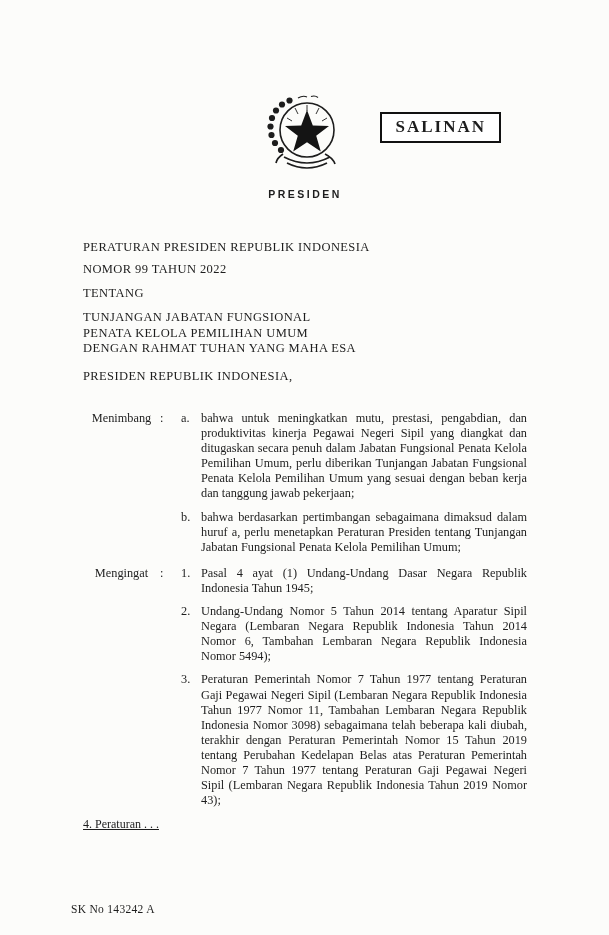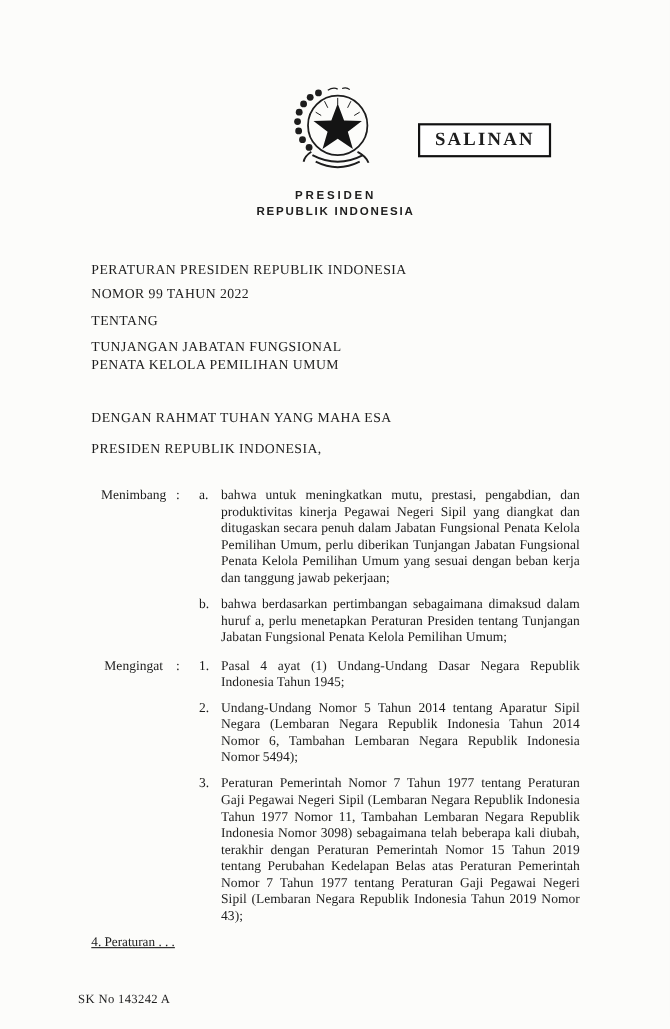--- a/index.html
+++ b/index.html
@@ -8,21 +8,21 @@
     background: #f4f4f1;
     font-family: "Liberation Serif", serif;
     color: #1d1d1d;
     position: relative;
     overflow: hidden;
   }
   .page {
     position: absolute; inset: 0;
     background: #fcfcfa;
     box-sizing: border-box;
-    padding: 0 82px 0 83px;
+    padding: 16px 82px 0 83px;
   }
   
   .emblem-wrap {
     margin-top: 72px;
     display: flex; justify-content: center;
   }
   .letterhead {
     text-align: center;
     margin-top: 4px;
     font-family: "Liberation Sans", sans-serif;
@@ -45,21 +45,21 @@
     background: #fff;
   }
   
   .title-block { text-align: left; }
   .t-line { font-size: 12.5px; letter-spacing: 0.4px; }
   .t1 { margin-top: 40px; }
   .t2 { margin-top: 7px; }
   .t3 { margin-top: 9px; }
   .t4 { margin-top: 9px; }
   .t5 { margin-top: 1px; }
-  .t6 { margin-top: 34px; }
+  .t6 { margin-top: 0; }
   .t7 { margin-top: 13px; }
   
   .clause {
     display: flex;
     font-size: 12.3px;
     line-height: 15.1px;
   }
   .clause.menimbang { margin-top: 27px; }
   .clause.mengingat { margin-top: 11px; }
   .clause-label { width: 77px; flex: 0 0 77px; text-align: center; }
@@ -127,21 +127,20 @@
         <path d="M33 69 q23 12 46 0"></path>
         <path d="M36 75 q20 10 40 0"></path>
         <path d="M74 66 q8 4 10 10"></path>
         <path d="M32 66 q-6 4 -7 9"></path>
       </g>
     </svg>
   </div>
 
   <div class="letterhead">
     <div class="lh1">PRESIDEN</div>
-    <div class="lh2">REPUBLIK  INDONESIA</div>
   </div>
 
   <div class="title-block">
     <div class="t-line t1">PERATURAN PRESIDEN REPUBLIK INDONESIA</div>
     <div class="t-line t2">NOMOR 99 TAHUN 2022</div>
     <div class="t-line t3">TENTANG</div>
     <div class="t-line t4">TUNJANGAN JABATAN FUNGSIONAL</div>
     <div class="t-line t5">PENATA KELOLA PEMILIHAN UMUM</div>
     <div class="t-line t6">DENGAN RAHMAT TUHAN YANG MAHA ESA</div>
     <div class="t-line t7">PRESIDEN REPUBLIK INDONESIA,</div>

